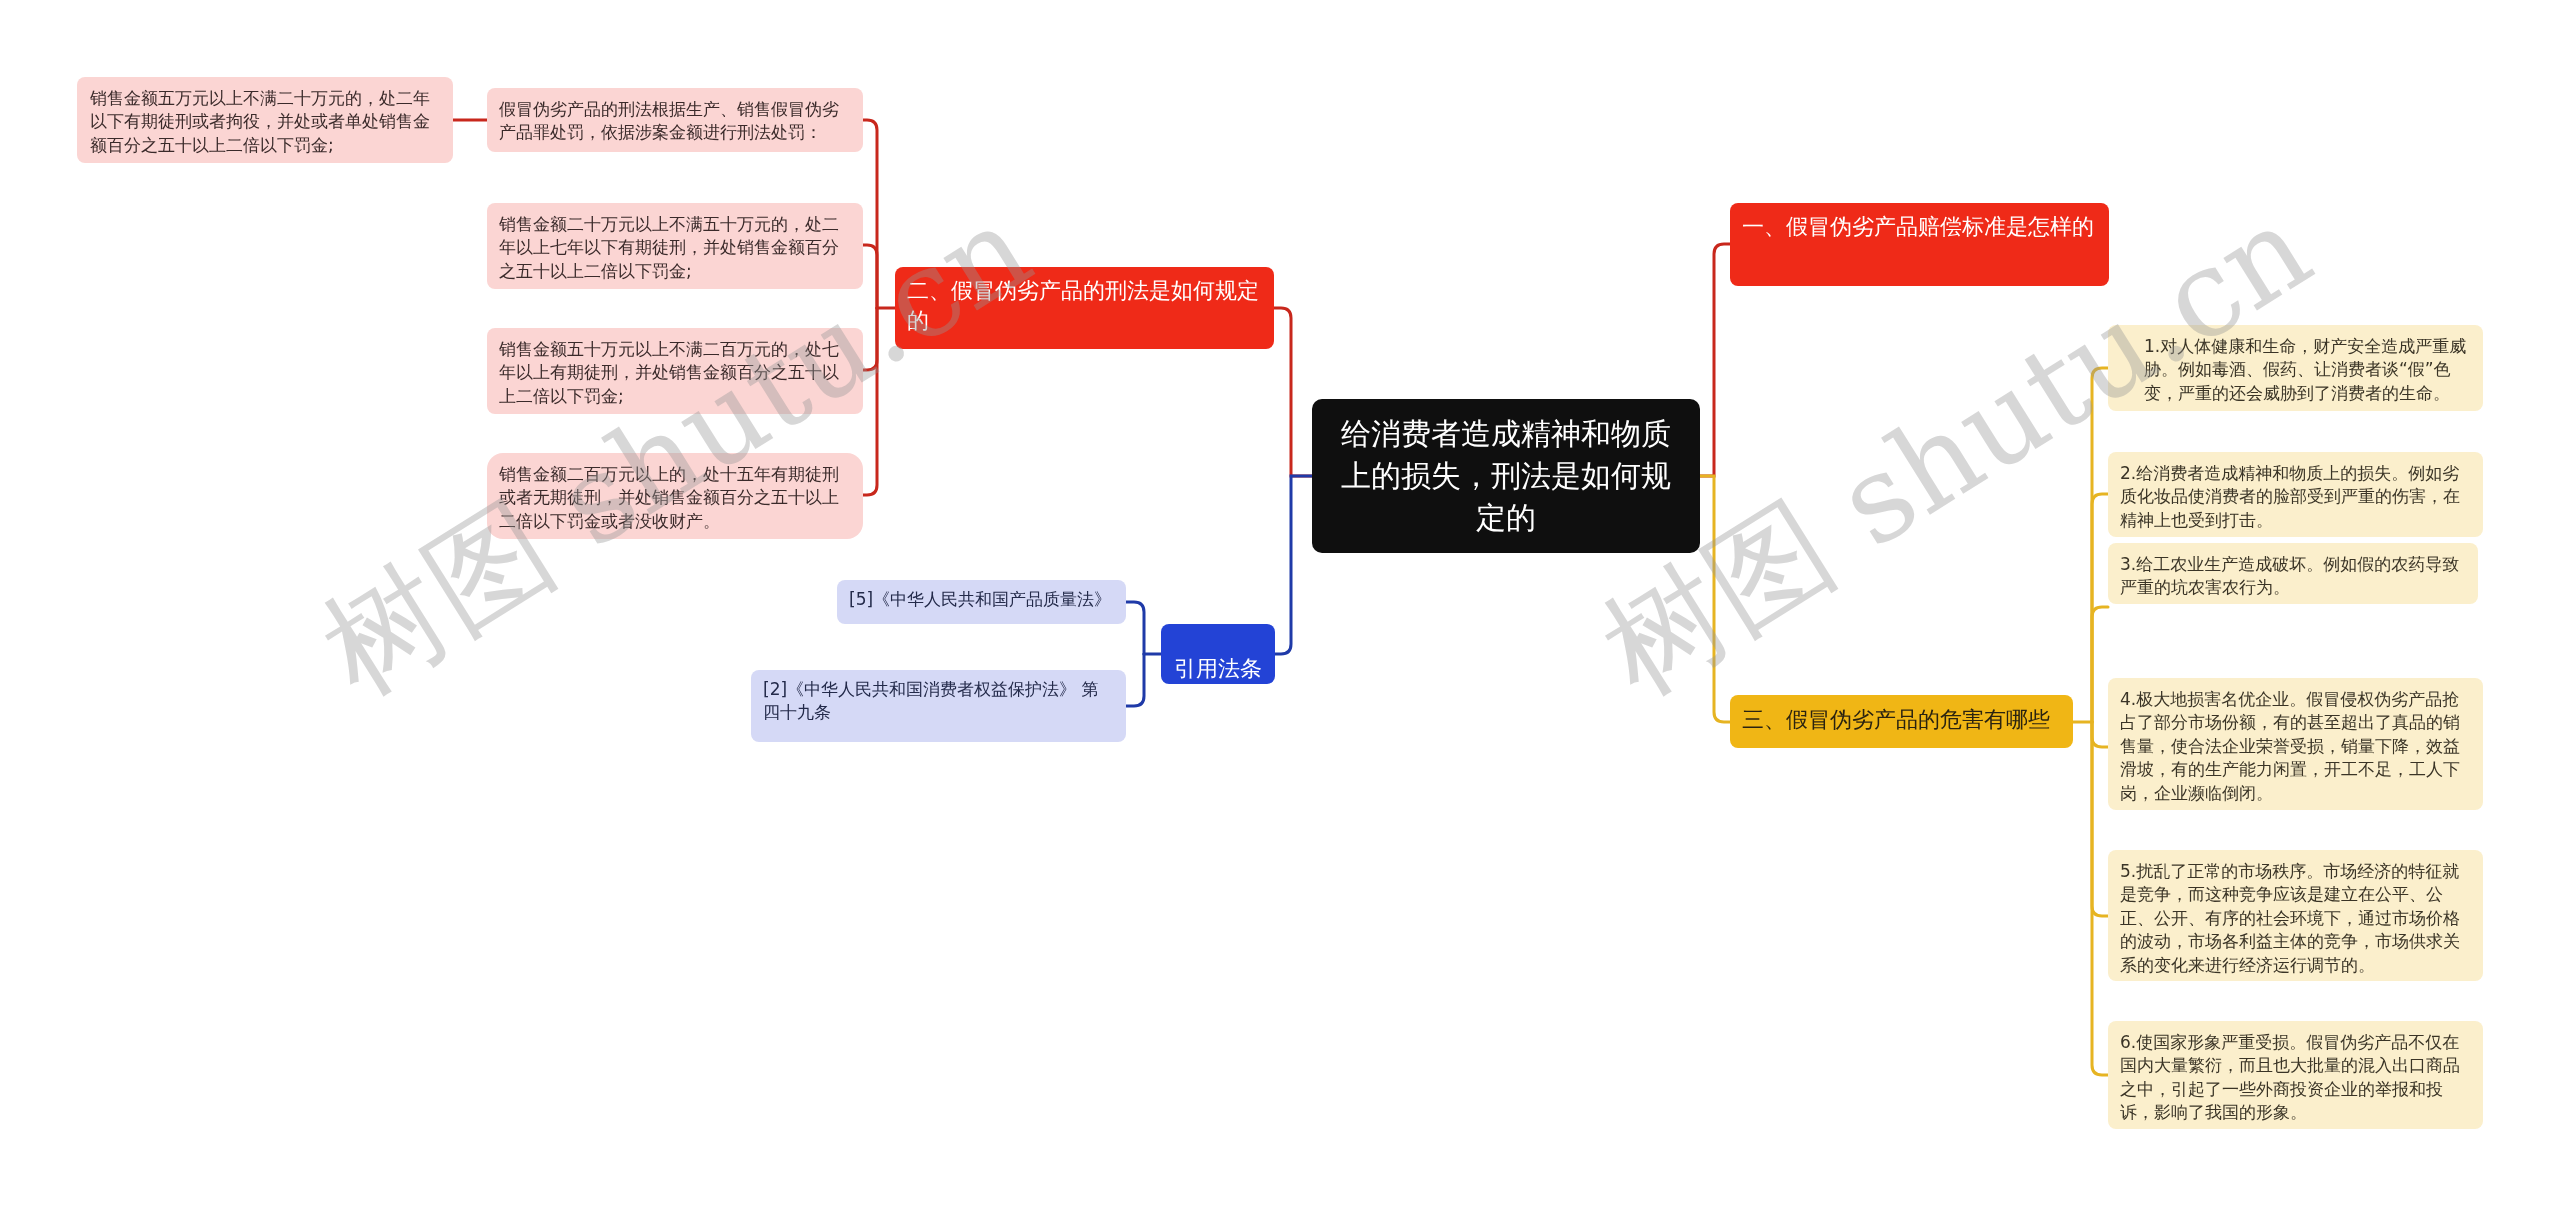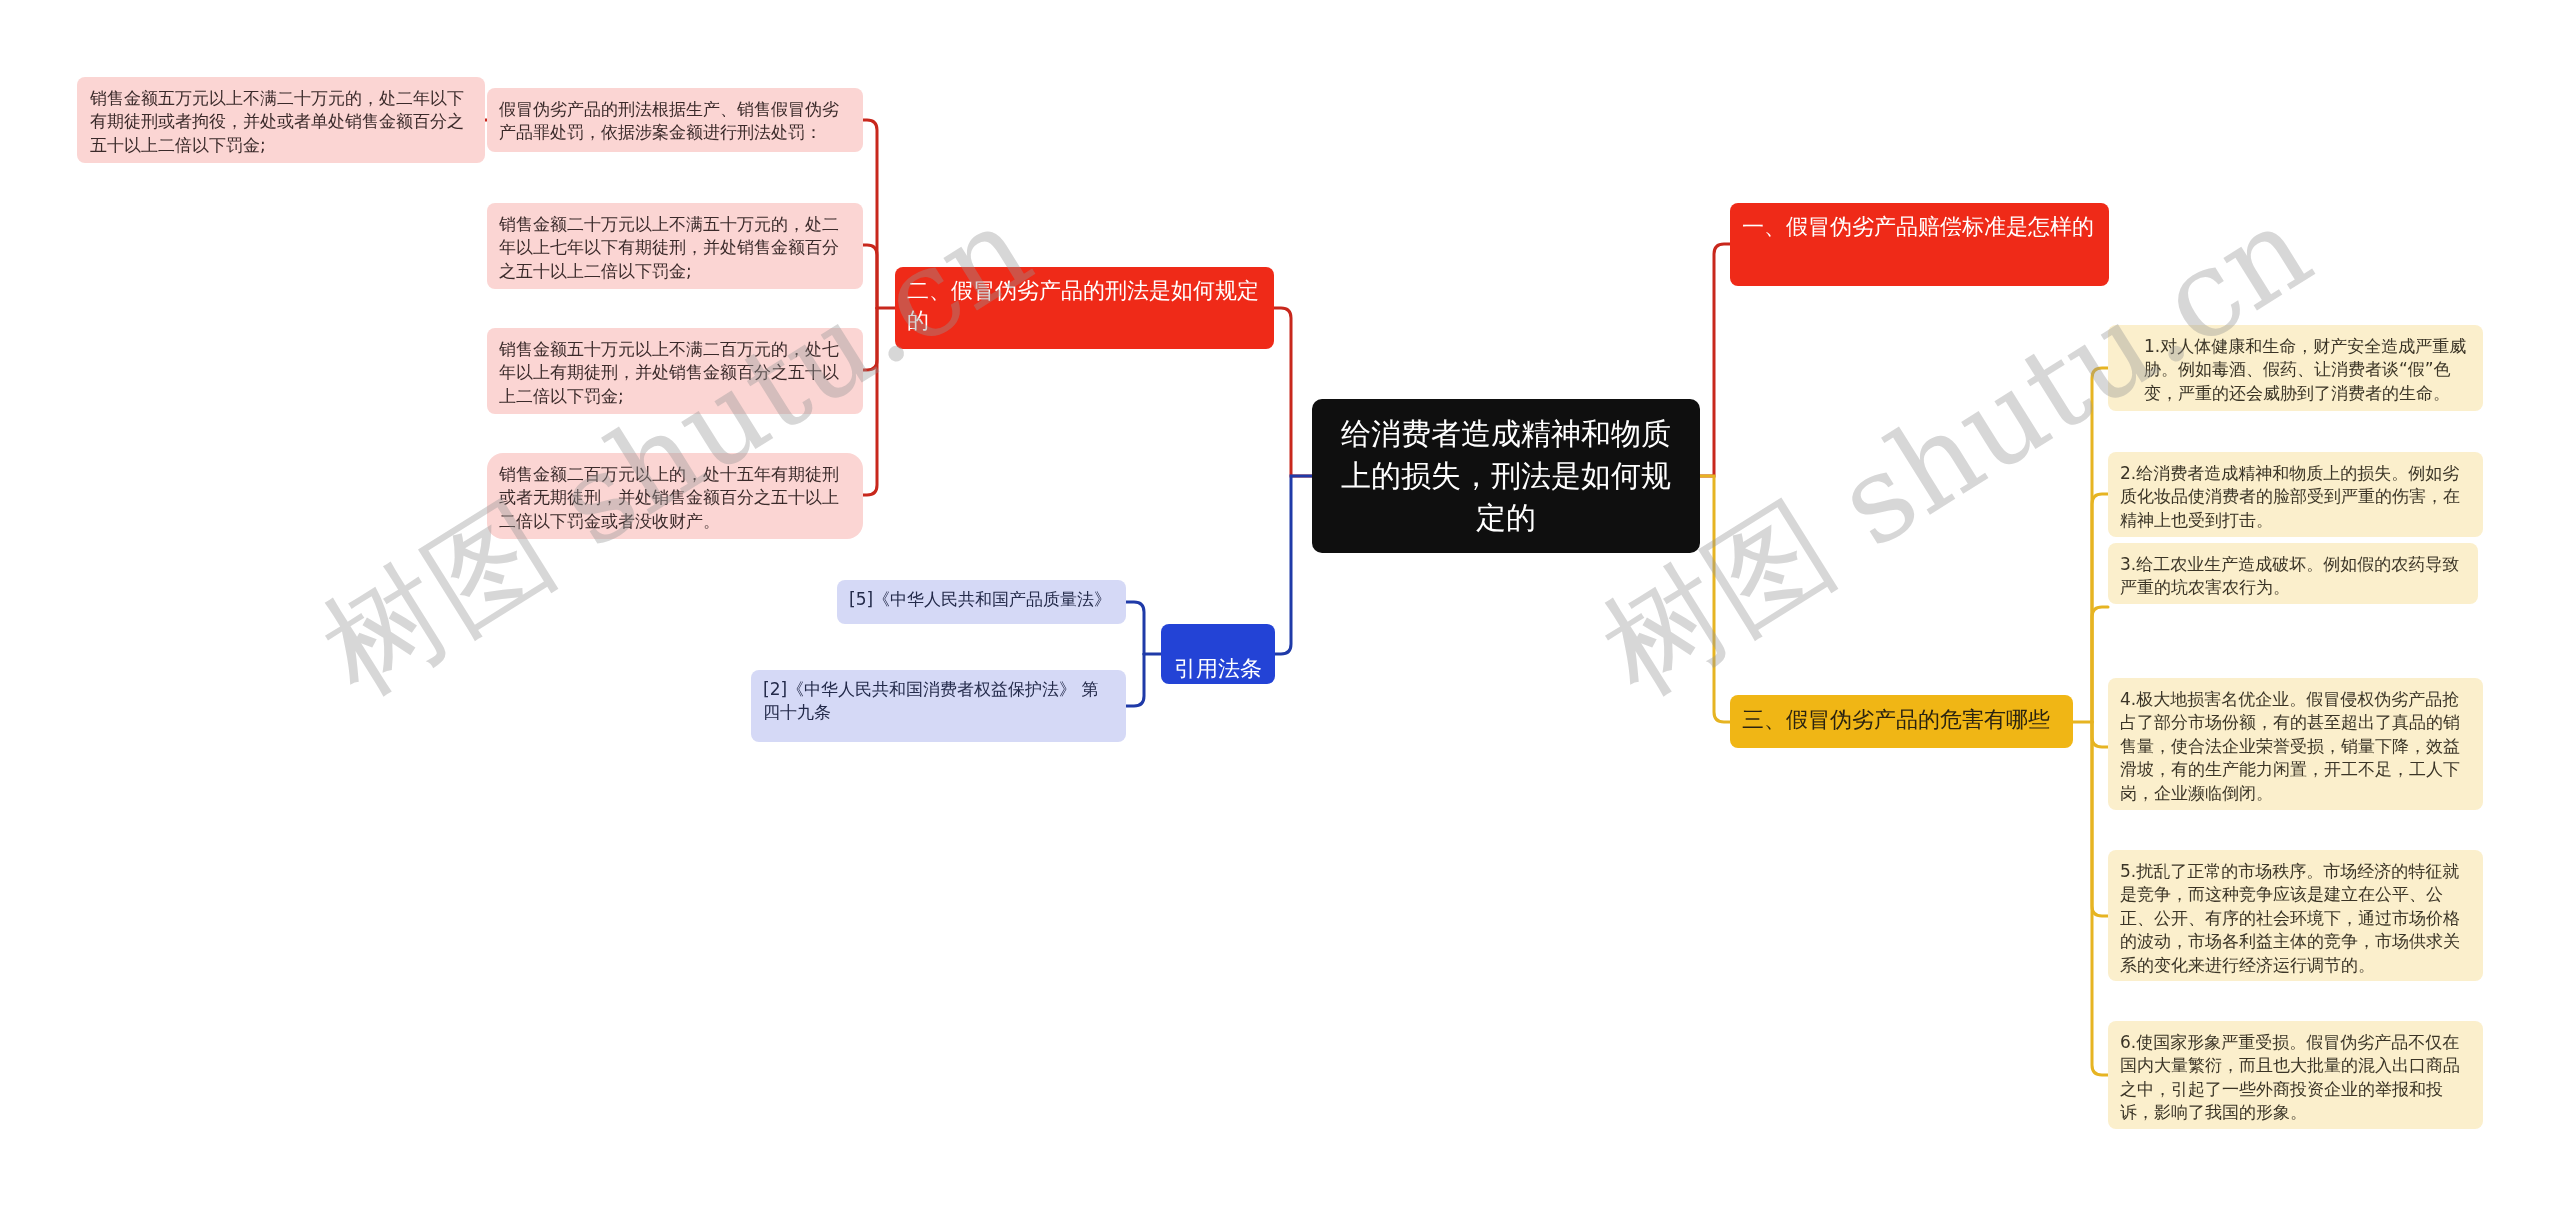--- a/index.html
+++ b/index.html
@@ -95,21 +95,21 @@
   <span>给消费者造成精神和物质上的损失，刑法是如何规定的</span>
 </div>
 
 <div class="node branch-red" style="left:895px; top:267px; width:379px; height:82px;">
   <span>二、假冒伪劣产品的刑法是如何规定的</span>
 </div>
 
 <div class="node leaf-red" style="left:487px; top:88px; width:376px; height:64px;border-radius:8px;">
   <span>假冒伪劣产品的刑法根据生产、销售假冒伪劣产品罪处罚，依据涉案金额进行刑法处罚：</span>
 </div>
-<div class="node leaf-red" style="left:77px; top:77px; width:408px; height:86px;padding-left:13px;">
+<div class="node leaf-red" style="left:77px; top:77px; width:376px; height:86px;padding-left:13px;">
   <span>销售金额五万元以上不满二十万元的，处二年以下有期徒刑或者拘役，并处或者单处销售金额百分之五十以上二倍以下罚金;</span>
 </div>
 <div class="node leaf-red" style="left:487px; top:203px; width:376px; height:86px;">
   <span>销售金额二十万元以上不满五十万元的，处二年以上七年以下有期徒刑，并处销售金额百分之五十以上二倍以下罚金;</span>
 </div>
 <div class="node leaf-red" style="left:487px; top:328px; width:376px; height:86px;">
   <span>销售金额五十万元以上不满二百万元的，处七年以上有期徒刑，并处销售金额百分之五十以上二倍以下罚金;</span>
 </div>
 <div class="node leaf-red" style="left:487px; top:453px; width:376px; height:86px;border-radius:16px;">
   <span>销售金额二百万元以上的，处十五年有期徒刑或者无期徒刑，并处销售金额百分之五十以上二倍以下罚金或者没收财产。</span>

